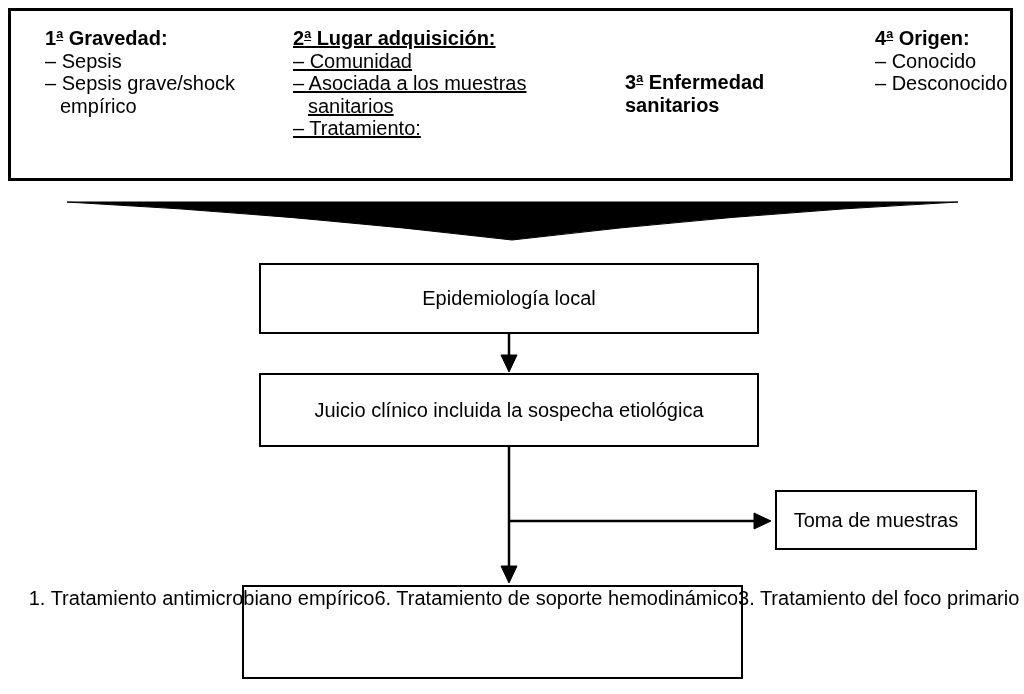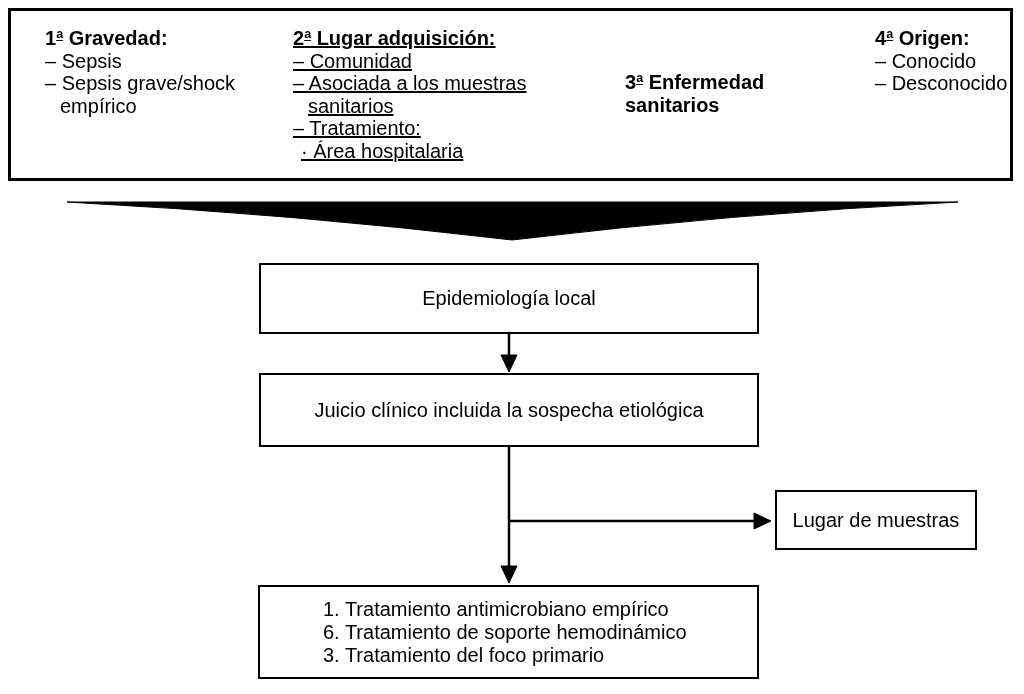--- a/index.html
+++ b/index.html
@@ -54,22 +54,22 @@
     background:var(--bg);
     display:flex;align-items:center;justify-content:center;
     font-size:20px;
     text-align:center;
     box-sizing:border-box;
   }
   .box-epidemiologia{left:259px;top:263px;width:500px;height:71px;}
   .box-juicio{left:259px;top:373px;width:500px;height:74px;}
   .box-toma{left:775px;top:490px;width:202px;height:60px;}
   .box-tratamiento{
-    left:258px;top:585px;width:501px;height:94px;
-    flex-direction:column;align-items:flex-start;
+    left:242px;top:585px;width:501px;height:94px;
+    flex-direction:row;align-items:flex-start;
     justify-content:center;
     text-align:right;
     padding-left:63px;
   }
   .treat-line{line-height:23px;white-space:nowrap;}
 </style>
 </head>
 <body>
 
 <div class="stage">
@@ -95,21 +95,20 @@
           <div class="item ind-0">– Sepsis</div>
           <div class="item ind-0">– Sepsis grave/shock</div>
           <div class="item ind-1">empírico</div>
         </div>
         <div class="criteria-column c1">
           <div class="col-header"><span>2</span><span class="ord">a</span> Lugar adquisición:</div>
           <div class="item ind-0">– Comunidad</div>
           <div class="item ind-0">– Asociada a los muestras</div>
           <div class="item ind-1">sanitarios</div>
           <div class="item ind-0">– Tratamiento:</div>
-          <div class="item ind-2">· Área hospitalaria</div>
         </div>
         <div class="criteria-column c2">
           <div class="col-header"><span>3</span><span class="ord">a</span> Enfermedad</div>
           <div class="col-header">sanitarios</div>
         </div>
         <div class="criteria-column c3">
           <div class="col-header"><span>4</span><span class="ord">a</span> Origen:</div>
           <div class="item ind-0">– Conocido</div>
           <div class="item ind-0">– Desconocido</div>
         </div>
@@ -118,21 +117,21 @@
 
   <div class="flow-box box-juicio">
     <span>Juicio clínico incluida la sospecha etiológica</span>
   </div>
 
   <div class="flow-box box-epidemiologia">
     <span>Epidemiología local</span>
   </div>
 
   <div class="flow-box box-toma">
-    <span>Lugar de muestras</span>
+    <span>Toma de muestras</span>
   </div>
 
   <div class="flow-box box-tratamiento">
       <div class="treat-line">1. Tratamiento antimicrobiano empírico</div>
       <div class="treat-line">6. Tratamiento de soporte hemodinámico</div>
       <div class="treat-line">3. Tratamiento del foco primario</div>
     </div>
 
 </div>
 

